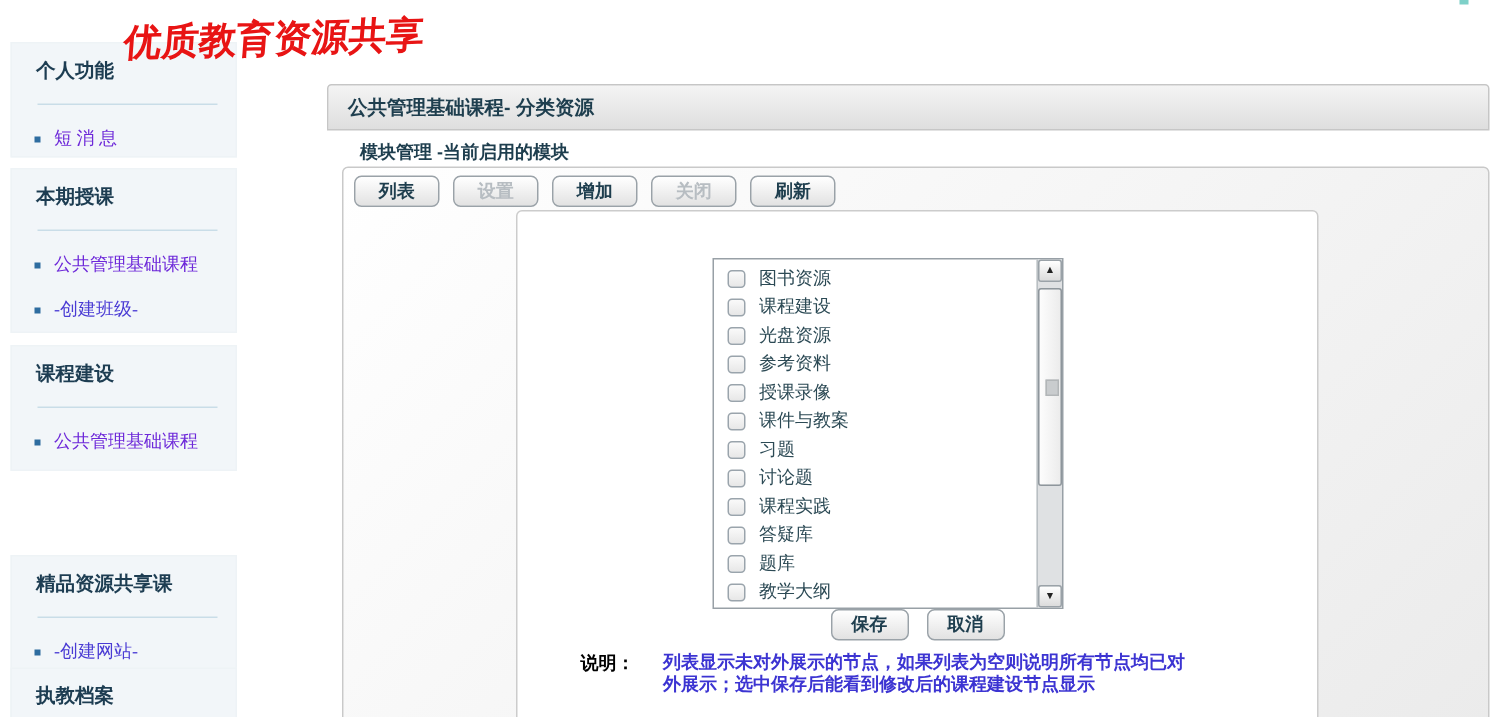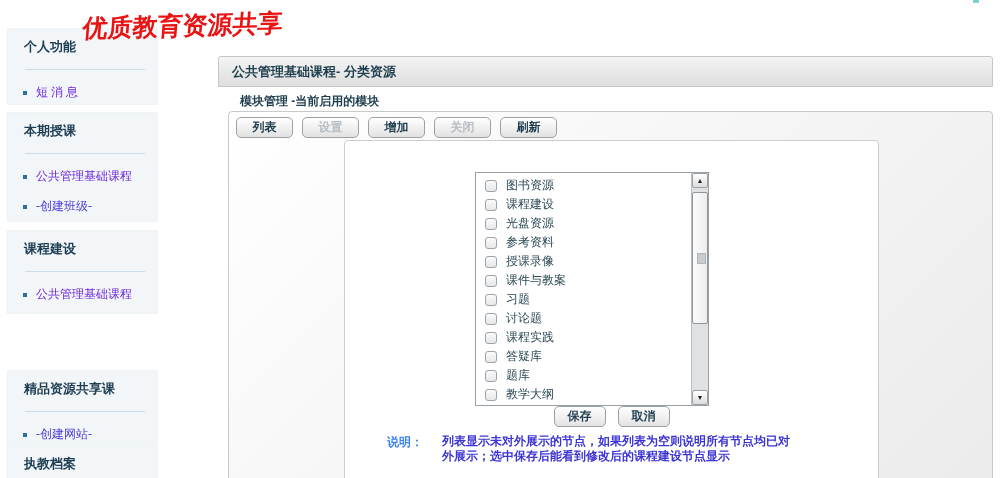--- a/index.html
+++ b/index.html
@@ -98,21 +98,21 @@
   .thumb-grip{
     position:absolute;left:4px;top:60px;width:7px;height:9px;
     background:#c9ccce;border:1px solid #b2b6b8;
   }
   
   .action-row{position:absolute;left:0;top:265px;width:100%;display:flex;justify-content:center;}
   .action-row .btn{min-width:52px;margin:0 6px;}
   
   .note-label{
     position:absolute;left:42px;top:293px;
-    font-size:12px;font-weight:bold;color:#3b82f6;
+    font-size:12px;font-weight:bold;color:#000000;
   }
   .note-text{
     position:absolute;left:97px;top:293px;width:360px;
     font-size:12px;font-weight:bold;color:#3c34d2;line-height:15px;
   }
   .artifact-dot{position:absolute;left:973px;top:0;width:6px;height:3px;background:#7ed0c8;}
 </style>
 </head>
 <body>
 

